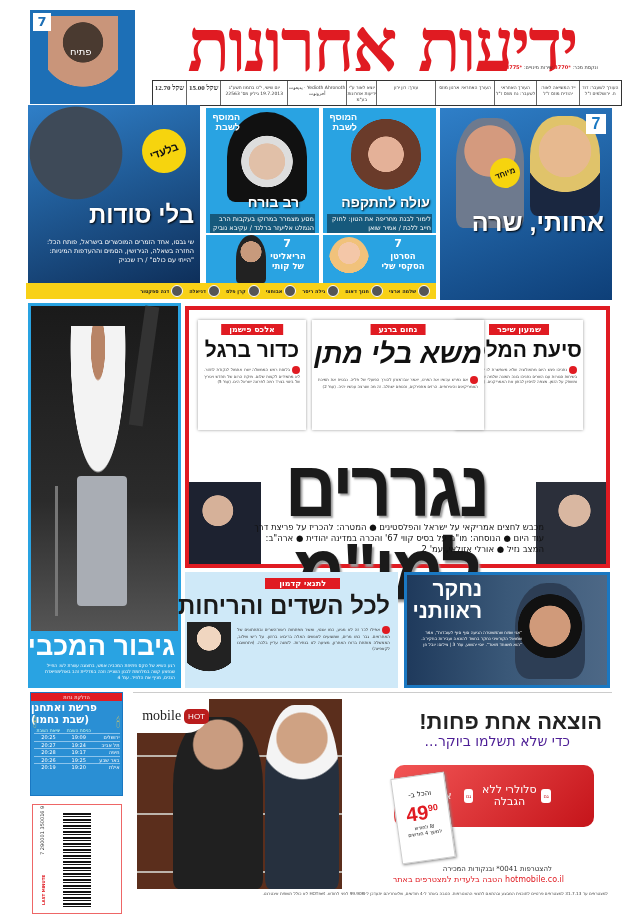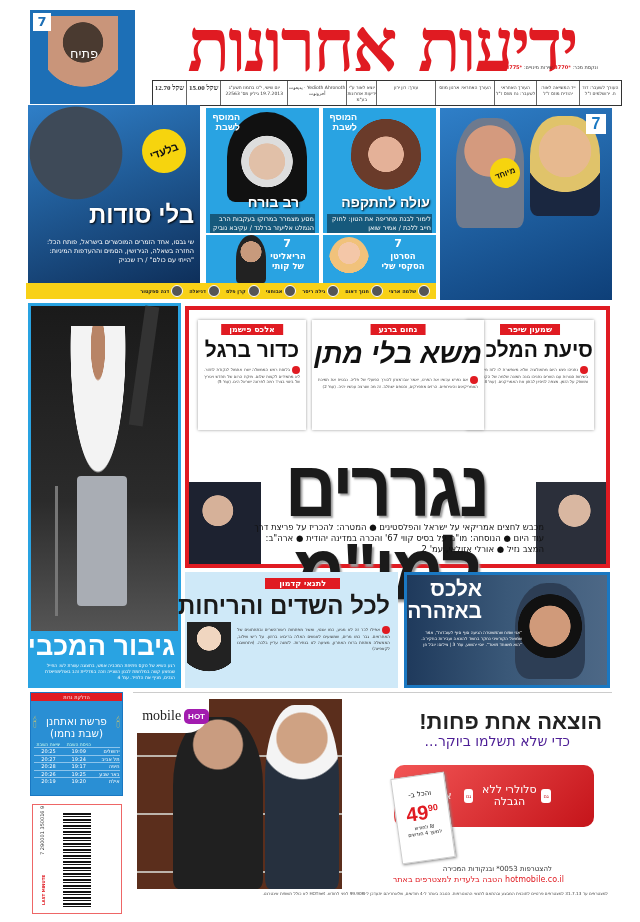--- a/index.html
+++ b/index.html
@@ -41,32 +41,32 @@
 #maccabiah .photo{position:absolute;left:3px;top:3px;width:147px;height:325px;background:linear-gradient(#1a1a1a,#2b2b2b 60%,#555)}
 #maccabiah .headline{position:absolute;right:6px;top:328px;font-family:"Liberation Sans",sans-serif;font-size:27px;font-weight:900;color:#fff;white-space:nowrap}
 #maccabiah .sub{position:absolute;right:6px;left:6px;top:360px;font-size:4.5px;line-height:6px;color:#fff;text-align:right}
 
 #kadmon{left:185px;top:572px;width:213px;height:116px;background:#cfe9f8}
 
 #warned{left:404px;top:572px;width:206px;height:116px;background:#1a78c2;padding:3px}
 
 #shabbat{left:30px;top:692px;width:93px;height:104px;border:1px solid #1a78c2;background:#2a8fd4}
 #shabbat .top{background:#e01b22;color:#fff;font-size:5px;text-align:center;height:8px;line-height:8px}
-#shabbat .title{color:#fff;font-size:10.5px;line-height:12px;text-align:center;font-weight:normal;margin-top:14px}
+#shabbat .title{color:#fff;font-size:10.5px;line-height:12px;text-align:left;font-weight:bold;margin-top:0}
 #shabbat table{width:86px;margin:3px auto 0;border-collapse:collapse;font-size:5px;color:#fff}
 #shabbat th{font-weight:normal;font-size:4.5px;color:#cfe;line-height:5px}
 #shabbat td{border-top:1px solid #8cc4ec;line-height:6.5px;text-align:center}
 #shabbat td.city{text-align:right}
 
 #barcode{left:32px;top:804px;width:90px;height:110px;border:1px solid #e66}
 
 #ad{left:133px;top:692px;width:479px;height:230px;border-top:1px solid #ccc}
 #ad .photo{position:absolute;left:4px;top:6px;width:205px;height:190px;background:repeating-linear-gradient(180deg,#5b2e1c 0 56px,#bdb4ab 56px 58px);}
 #ad .logo{position:absolute;left:0;top:0;width:72px;height:34px;background:#fff;border-radius:0 0 22px 0;display:flex;align-items:center;gap:3px;padding-left:6px}
-#ad .logo .hot{background:#a21caf;color:#fff;font-weight:700;font-size:8px;padding:3px 4px;border-radius:5px;font-family:"Liberation Sans",sans-serif}
+#ad .logo .hot{background:#b91c1c;color:#fff;font-weight:400;font-size:8px;padding:3px 4px;border-radius:5px;font-family:"Liberation Sans",sans-serif}
 #ad .logo .mob{font-size:14px;color:#222;font-family:Liberation Serif, serif;direction:ltr}
 #ad .h1{position:absolute;right:10px;top:16px;font-family:"Liberation Sans",sans-serif;font-weight:900;font-size:22px;color:#222;white-space:nowrap}
 #ad .h2{position:absolute;right:42px;top:40px;font-size:14px;color:#4c1d95;white-space:nowrap}
 #ad .redpill{position:absolute;right:18px;top:72px;width:200px;height:62px;background:linear-gradient(135deg,#f25555,#c5141a);border-radius:10px;display:flex;justify-content:flex-end;gap:8px;padding:6px 10px;color:#fff}
 #ad .feat{display:flex;align-items:center;gap:4px;font-size:11px;line-height:12px;text-align:center}
 #ad .ga{background:#fff;color:#c5141a;font-size:5px;border-radius:3px;padding:1px 2px}
 #ad .tag{position:absolute;right:162px;top:82px;width:54px;height:86px;background:#fff;border:1px solid #ccc;transform:rotate(-8deg);box-shadow:1px 1px 3px #888;text-align:center}
 #ad .tag .pre{font-size:7px;margin-top:14px}
 #ad .tag .price{font-family:"Liberation Sans",sans-serif;font-weight:900;font-size:20px;color:#e01b22;line-height:22px;direction:ltr}
 #ad .tag .price sup{font-size:9px}
@@ -74,21 +74,21 @@
 #ad .contact{position:absolute;right:60px;top:172px;font-size:7px;color:#333;white-space:nowrap}
 #ad .url{position:absolute;right:48px;top:182px;font-size:8px;color:#e01b22;white-space:nowrap}
 #ad .fine{position:absolute;left:4px;right:4px;top:198px;font-size:4.2px;line-height:6px;color:#444;text-align:right;white-space:nowrap;overflow:hidden}
 </style>
 </head>
 <body>
 
 <div class="abs" id="promo-top">
   <div class="abs" style="left:18px;top:6px;width:70px;height:88px;background:radial-gradient(circle at 50% 30%,#4a3a30 0 28%,#c9957a 29% 62%,#1d6fb6 63%);"></div>
   <div class="abs" style="left:3px;top:3px;width:18px;height:18px;background:#fff;color:#1d6fb6;font-weight:900;font-size:13px;text-align:center;line-height:18px">7</div>
-  <div class="abs" style="left:40px;top:36px;font-size:13px;color:#fff;direction:rtl">פתיח</div>
+  <div class="abs" style="left:40px;top:36px;font-size:10px;color:#fff;direction:rtl">פתיח</div>
 </div>
 
 <div class="abs" id="masthead-title">ידיעות אחרונות</div>
 <div class="abs" id="masthead-tagline">
   <span>ונקסת מכר:</span>
   <span class="red">*3770</span>
   <span>שירות מינויים:</span>
   <span class="red">*3775</span>
 </div>
 
@@ -105,20 +105,21 @@
   <div class="cell price" style="flex:0.8">12.70 שקל</div>
 </div>
 
 <div class="abs" id="top-band">
 
   <div class="panel" style="right:0;top:3px;width:172px;height:192px;background:linear-gradient(160deg,#2f7fc8,#0e3f78)">
     <div class="abs" style="right:12px;top:8px;width:70px;height:100px;border-radius:40% 40% 10% 10%;background:radial-gradient(circle at 50% 35%,#e7b98f 0 35%,#e0c36a 36% 55%,#1a2740 56%)"></div>
     <div class="abs" style="right:88px;top:10px;width:68px;height:110px;border-radius:40% 40% 10% 10%;background:radial-gradient(circle at 50% 30%,#d49a7e 0 30%,#6e7a8e 31%)"></div>
     <div class="seven" style="right:6px;top:6px">7</div>
     <div class="badge" style="right:92px;top:50px;width:30px;height:30px;font-size:8px">מיוחד</div>
+    <div class="headline" style="right:8px;top:100px;font-size:25px">אחותי, שרה</div>
   </div>
 
   <div class="panel" style="right:176px;top:3px;width:113px;height:125px;background:#29a3e2">
     <div class="abs" style="right:15px;top:8px;width:70px;height:85px;border-radius:45% 45% 10% 10%;background:radial-gradient(circle at 50% 45%,#e4b198 0 30%,#6a3b2a 31% 60%,#29a3e2 61%)"></div>
     <div class="supp-tag" style="left:4px;top:4px;width:30px">המוסף לשבת</div>
     <div class="headline" style="right:6px;top:86px;font-size:14px">עולה להתקפה</div>
     <div class="sub" style="right:4px;left:4px;top:106px;background:rgba(0,0,0,.45);padding:1px">לימור לבנת מחריפה את הטון: לחוק חייב ללכת / אמיר שואן</div>
   </div>
 
   <div class="panel" style="right:293px;top:3px;width:113px;height:125px;background:#29a3e2">
@@ -183,21 +184,21 @@
     <div class="abs" style="left:32px;top:20px;width:70px;height:180px;background:radial-gradient(ellipse at 50% 12%,#b88466 0 14%,#f3f3f3 15% 55%,transparent 56%)"></div>
     <div class="abs" style="left:46px;top:170px;width:50px;height:130px;background:#a9adb4;border-radius:4px"></div>
     <div class="abs" style="left:106px;top:0;width:14px;height:120px;background:#333;transform:rotate(8deg)"></div>
     <div class="abs" style="left:24px;top:180px;width:3px;height:130px;background:#777"></div>
   </div>
   <div class="headline">גיבור המכביה</div>
   <div class="sub">רגע השיא של טקס פתיחת המכביה אמש, בתצוגה עשרת לש: החייל שנפצע קשה במלחמת לבנון השנייה וזכה במדליית זהב באולימפיאדת הנכים, מניף את הלפיד. עמ' 4</div>
 </div>
 
 <div class="abs" id="red-box">
-  <div class="col-card" style="right:12px;width:128px">
+  <div class="col-card" style="right:23px;width:128px">
     <div class="author">שמעון שיפר</div>
     <div class="ctitle" style="font-size:21px">סיעת המלכוד</div>
     <div class="cbody" style="top:46px"><span class="bullet"></span><span>נתניהו פגש היום מתאולוגיה שלא מאפשרת לו לזוז מילימטר. בשיחות סגורות עם השרים נתניהו בונה תמונה שלמה של הקואליציה ומשחק על הזמן. מצפה לניסיון לבחון את האמריקנים.</span> <span>(עמ' 8)</span></div>
   </div>
   <div class="col-card" style="right:122px;width:172px">
     <div class="author">נחום ברנע</div>
     <div class="ctitle" style="font-size:28px;font-style:italic">משא בלי מתן</div>
     <div class="cbody" style="top:56px"><span class="bullet"></span><span>אם נפרש עכשיו את הפרט, יאמר אבו־מאזן להורך הפועלי של פליה. נבטיח את תמיכת האמריקאים והאירופים. הרזים מתפרקים, והטפם ישתלב. זה מה שנרצה עכשיו יהיה.</span> <span>(עמ' 2)</span></div>
   </div>
   <div class="col-card" style="right:300px;width:108px">
@@ -215,21 +216,21 @@
   <div class="abs" style="right:58px;top:6px;background:#e01b22;color:#fff;font-weight:bold;font-size:8px;padding:1px 14px">לתנאי קדמון</div>
   <div class="abs" style="right:8px;top:20px;font-family:'Liberation Sans',sans-serif;font-weight:900;font-size:24px;color:#1a1a1a;white-space:nowrap">לכל השדים והריחות</div>
   <div class="abs" style="left:2px;top:50px;width:44px;height:66px;background:radial-gradient(circle at 50% 25%,#f0d6c0 0 22%,#222 23% 60%,transparent 61%)"></div>
   <div class="abs" style="right:8px;left:52px;top:54px;font-size:4.2px;line-height:6px;color:#333;text-align:justify"><span class="bullet" style="display:inline-block;width:8px;height:8px;border-radius:50%;background:#e01b22;vertical-align:middle"></span> <span>אפילו לכר זה לא מגיע, כמו אנטי, ואשר מפתחות ראש־השרים ובתחתונים של האחראים. גבר כמו מרים, שמוצעים לאנשים האלה בריבוא ברוזון. על ריש שילוב, הממשלה מותחת ברוח האחרון, מציעה לנו בנחירות. לזמנה עדיין בלכה.</span> <span>(ויתחשבנו לקאפינה)</span></div>
 </div>
 
 <div class="abs" id="warned">
   <div class="abs" style="left:3px;top:3px;right:3px;bottom:3px;background:linear-gradient(90deg,#1f3a5c,#3a5878 50%,#4d6886)">
     <div class="abs" style="right:22px;top:8px;width:70px;height:96px;border-radius:45% 45% 20% 20%;background:radial-gradient(circle at 50% 45%,#d09a7a 0 32%,#111 33% 50%,#2d3e55 51%)"></div>
   </div>
-  <div class="abs" style="left:8px;top:6px;width:70px;color:#fff;font-family:'Liberation Sans',sans-serif;font-weight:900;font-size:21px;line-height:22px;text-align:right">אלכס באזהרה</div>
+  <div class="abs" style="left:8px;top:6px;width:70px;color:#fff;font-family:'Liberation Sans',sans-serif;font-weight:900;font-size:21px;line-height:22px;text-align:right">נחקר ראוותני</div>
   <div class="abs" style="left:8px;top:58px;width:110px;color:#fff;font-size:4.3px;line-height:6px;text-align:right">"אני שמח שהמשטרה הגיעה סוף סוף לעובדות", אמר שמואל הקוראיני נחקר בחשד להונאה ועבירות בחקירה. "הוא משוחד מאוד". יוסי יהושע, עמ' 3 | צילום: יובל חן</div>
 </div>
 
 <div class="abs" id="shabbat">
   <div class="top">הדלקת נרות</div>
   <div class="title">
     <div>פרשת ואתחנן</div>
     <div>(שבת נחמו)</div>
   </div>
   <span class="abs" style="right:2px;top:22px;color:#ffd34a;font-size:13px">🕯</span>
@@ -296,16 +297,16 @@
         <span class="ga">גם</span>
         <span style="width:56px">ספק אינטרנט ביתי</span>
       </div>
   </div>
   <div class="tag">
     <div class="pre">והכל ב-</div>
     <div class="price"><span>49</span><sup>90</sup></div>
     <div class="per">₪ לחודש</div>
     <div class="per">למשך 4 חודשים</div>
   </div>
-  <div class="contact">להצטרפות 0053* ובנקודות המכירה</div>
+  <div class="contact">להצטרפות 0041* ובנקודות המכירה</div>
   <div class="url">hotmobile.co.il הטבה בלעדית למצטרפים באתר</div>
   <div class="fine">למצטרפים עד 31.7.13 למצטרפים פרטיים לתוכנית המבצע ובהתאם לתנאי ההצטרפות. הטבה באתר ל-4 חודשים, שלאחריהם יתעדכן ל-99.90₪ לפני לחודש. HOTnet לא כולל תשתית אינטרנט.</div>
 </div>
 
 </body></html>

